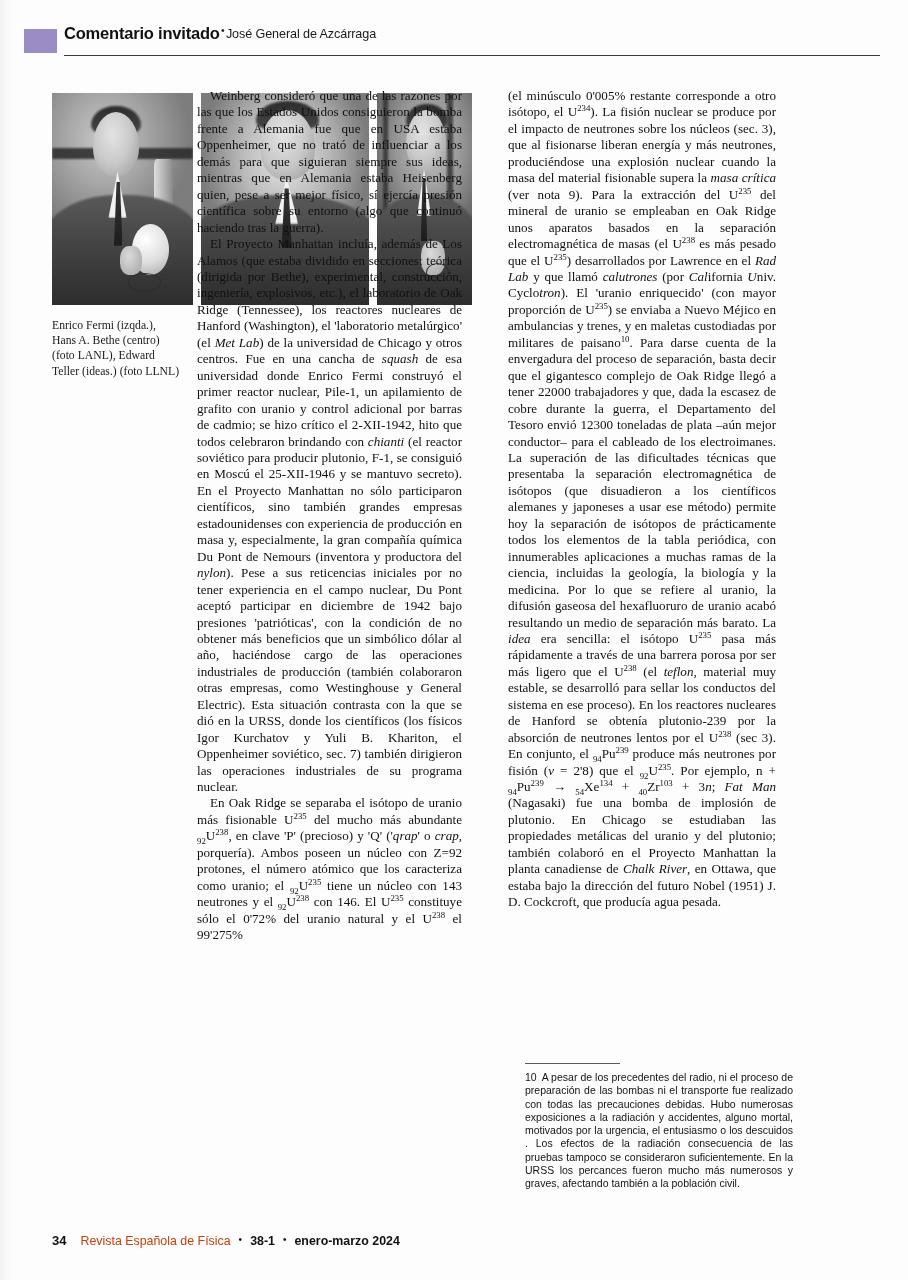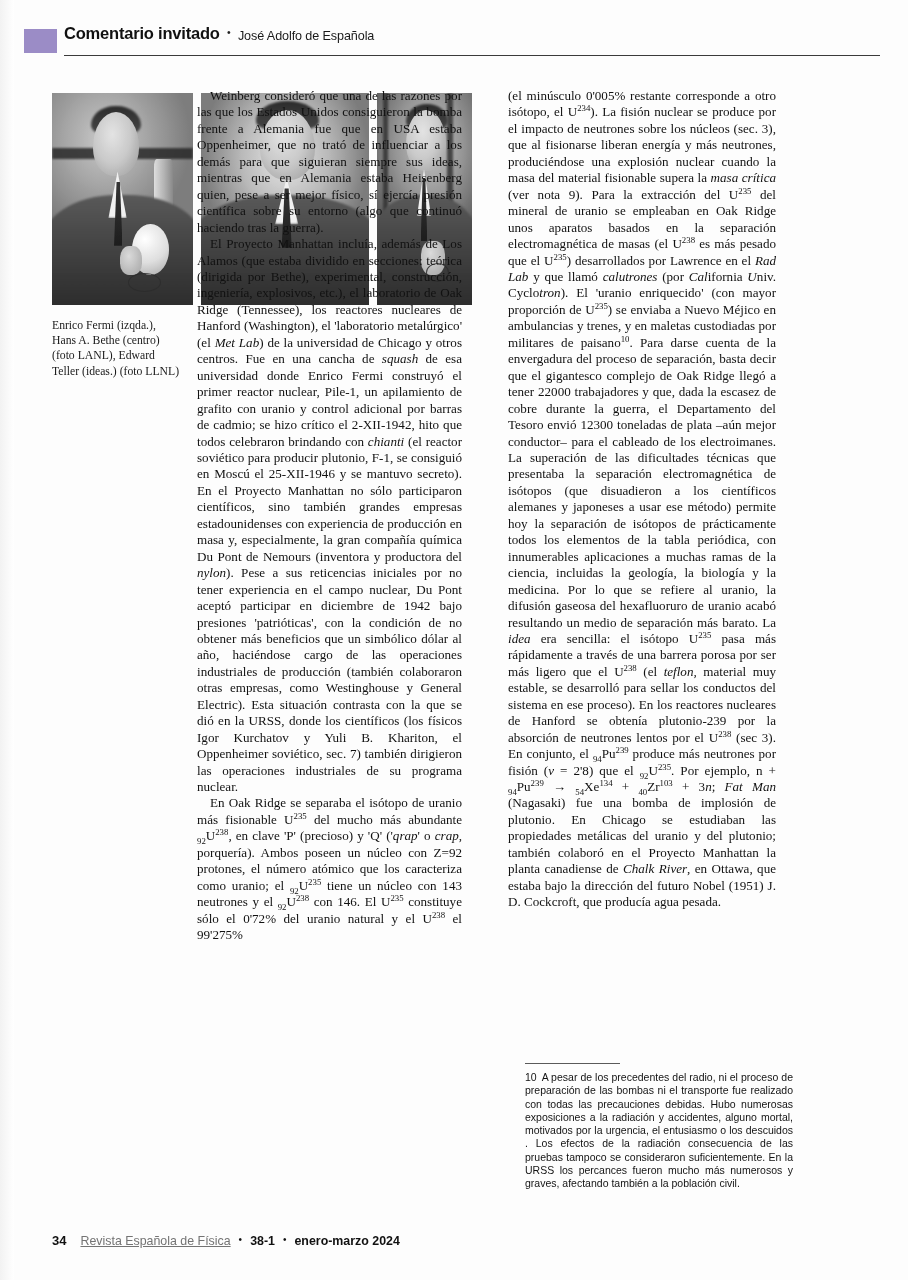--- a/index.html
+++ b/index.html
@@ -45,22 +45,22 @@
     top: 5px;
     width: 33px;
     height: 24px;
     background: #9b8cc6;
   }
   .rh-textline {
     position: absolute;
     left: 40px;
     top: 0px;
     display: flex;
-    align-items: flex-end;
-    gap: 7px;
+    align-items: center;
+    gap: 1px;
     white-space: nowrap;
   }
   .rh-title {
     font-family: "Liberation Sans", sans-serif;
     font-weight: bold;
     font-size: 16.5px;
     letter-spacing: -0.2px;
     color: #111;
   }
   .rh-dot {
@@ -311,42 +311,41 @@
     font-family: "Liberation Sans", sans-serif;
   }
   .pf-num {
     font-weight: bold;
     font-size: 13px;
     color: #111;
     margin-right: 6px;
   }
   .pf-journal {
     font-size: 12.4px;
-    color: #737373;
-    text-decoration: underline;
+    color: #c2410c;
   }
   .pf-sep { font-size: 10px; color: #111; position: relative; top: -2px; }
   .pf-issue, .pf-date {
     font-size: 12.4px;
     font-weight: bold;
     color: #111;
   }
 </style>
 </head>
 <body>
 
 <div class="page">
   <div class="scan-edge-left"></div>
 
   <div class="running-head">
     <div class="rh-swatch"></div>
     <div class="rh-textline">
       <span class="rh-title">Comentario invitado</span>
       <span class="rh-dot">•</span>
-      <span class="rh-author">José Adolfo de Española</span>
+      <span class="rh-author">José General de Azcárraga</span>
     </div>
     <div class="rh-rule"></div>
   </div>
 
   <div class="figure">
     <div class="photostrip">
 
       <div class="photo photo-1 p1">
         <div class="ph-bg p1-bg"></div>
         <div class="rail"></div>

